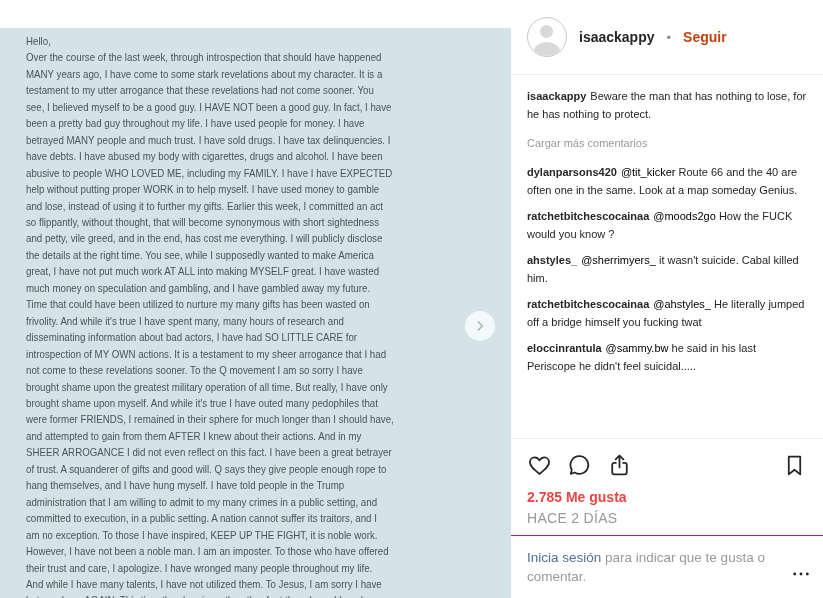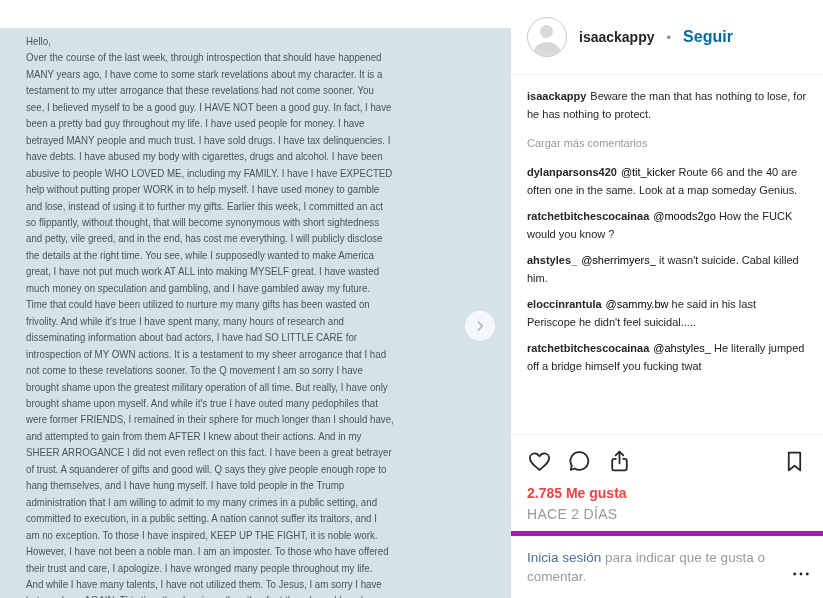--- a/index.html
+++ b/index.html
@@ -22,35 +22,35 @@
   }
   .next-btn svg{stroke:#9fb3ba;}
   
   .panel{width:312px;height:598px;display:flex;flex-direction:column;background:#fff;}
   .p-header{flex:none;height:74px;display:flex;align-items:center;gap:12px;padding:0 16px;border-bottom:1px solid #efefef;}
   .avatar{width:38px;height:38px;border-radius:50%;border:1px solid #c9c9c9;position:relative;overflow:hidden;background:#fff;flex:none;}
   .avatar .head{position:absolute;top:7px;left:12px;width:13px;height:13px;border-radius:50%;background:#d9d9d9;}
   .avatar .shoulders{position:absolute;top:24px;left:6px;width:26px;height:18px;border-radius:50%;background:#d9d9d9;}
   .h-user{font-weight:bold;font-size:14px;color:#262626;cursor:pointer;}
   .h-sep{color:#8e8e8e;font-size:13px;}
-  .h-follow{color:#0369a1;font-weight:bold;font-size:16px;cursor:pointer;}
+  .h-follow{color:#c2410c;font-weight:bold;font-size:14px;cursor:pointer;}
   .p-body{flex:1;overflow:hidden;padding:12px 16px 0;font-size:11px;line-height:18px;color:#262626;}
   .caption{margin-bottom:8px;}
   .cap-user,.c-user{font-weight:bold;margin-right:4px;cursor:pointer;color:#262626;}
   .load-more{color:#999;margin:11px 0 11px;cursor:pointer;}
   .comment{margin-bottom:8px;}
   .c-mention{color:#000000;cursor:pointer;}
   .c-emoji{display:inline-block;vertical-align:-2px;margin-left:2px;}
   .p-actions{flex:none;height:40px;border-top:1px solid #efefef;display:flex;align-items:center;gap:15px;padding:6px 16px 0;}
   .p-actions .spacer{flex:1;}
   .icon-btn{cursor:pointer;display:flex;align-items:center;}
   .icon-btn svg{stroke:#262626;fill:none;stroke-width:1.7;stroke-linejoin:round;stroke-linecap:round;}
   .p-likes{flex:none;padding:4px 16px 0;font-size:14px;font-weight:bold;color:#ef4444;}
   .p-time{flex:none;padding:5px 16px 9px;font-size:14px;letter-spacing:.3px;color:#999;}
-  .p-footer{flex:none;border-top:5px solid #a21caf;padding:12px 44px 12px 16px;font-size:13.5px;line-height:19px;color:#999;position:relative;}
+  .p-footer{flex:none;border-top:1px solid #a21caf;padding:12px 44px 12px 16px;font-size:13.5px;line-height:19px;color:#999;position:relative;}
   .f-login{color:#4d7098;cursor:pointer;}
   .more-btn{position:absolute;right:13px;top:26px;cursor:pointer;}
   .more-btn svg circle{fill:#262626;}
 </style>
 </head>
 <body>
 
 <div class="photo">
   <div class="photo-text">Hello,
 Over the course of the last week, through introspection that should have happened
@@ -120,25 +120,25 @@
 
   <div class="comment">
     <span class="c-user">ratchetbitchescocainaa</span><span class="c-mention">@moods2go</span><span class="c-text"> How the FUCK would you know ?</span>
   </div>
 
   <div class="comment">
     <span class="c-user">ahstyles_</span><span class="c-mention">@sherrimyers_</span><span class="c-text"> it wasn't suicide. Cabal killed him.</span>
   </div>
 
   <div class="comment">
-    <span class="c-user">eloccinrantula</span><span class="c-mention">@sammy.bw</span><span class="c-text"> he said in his last Periscope he didn't feel suicidal.....</span>
+    <span class="c-user">ratchetbitchescocainaa</span><span class="c-mention">@ahstyles_</span><span class="c-text"> He literally jumped off a bridge himself you fucking twat</span>
   </div>
 
   <div class="comment">
-    <span class="c-user">ratchetbitchescocainaa</span><span class="c-mention">@ahstyles_</span><span class="c-text"> He literally jumped off a bridge himself you fucking twat</span>
+    <span class="c-user">eloccinrantula</span><span class="c-mention">@sammy.bw</span><span class="c-text"> he said in his last Periscope he didn't feel suicidal.....</span>
   </div>
 
 </div>
   </div>
 
   <div class="p-actions">
     <span class="icon-btn">
       <svg width="25" height="25" viewBox="0 0 24 24">
           <path d="M12 20.1C6.2 15.5 2.8 12.6 2.8 8.8 2.8 6.2 4.8 4.2 7.3 4.2c1.8 0 3.5 1 4.7 2.9 1.2-1.9 2.9-2.9 4.7-2.9 2.5 0 4.5 2 4.5 4.6 0 3.8-3.4 6.7-9.2 11.3Z"></path>
         </svg>

